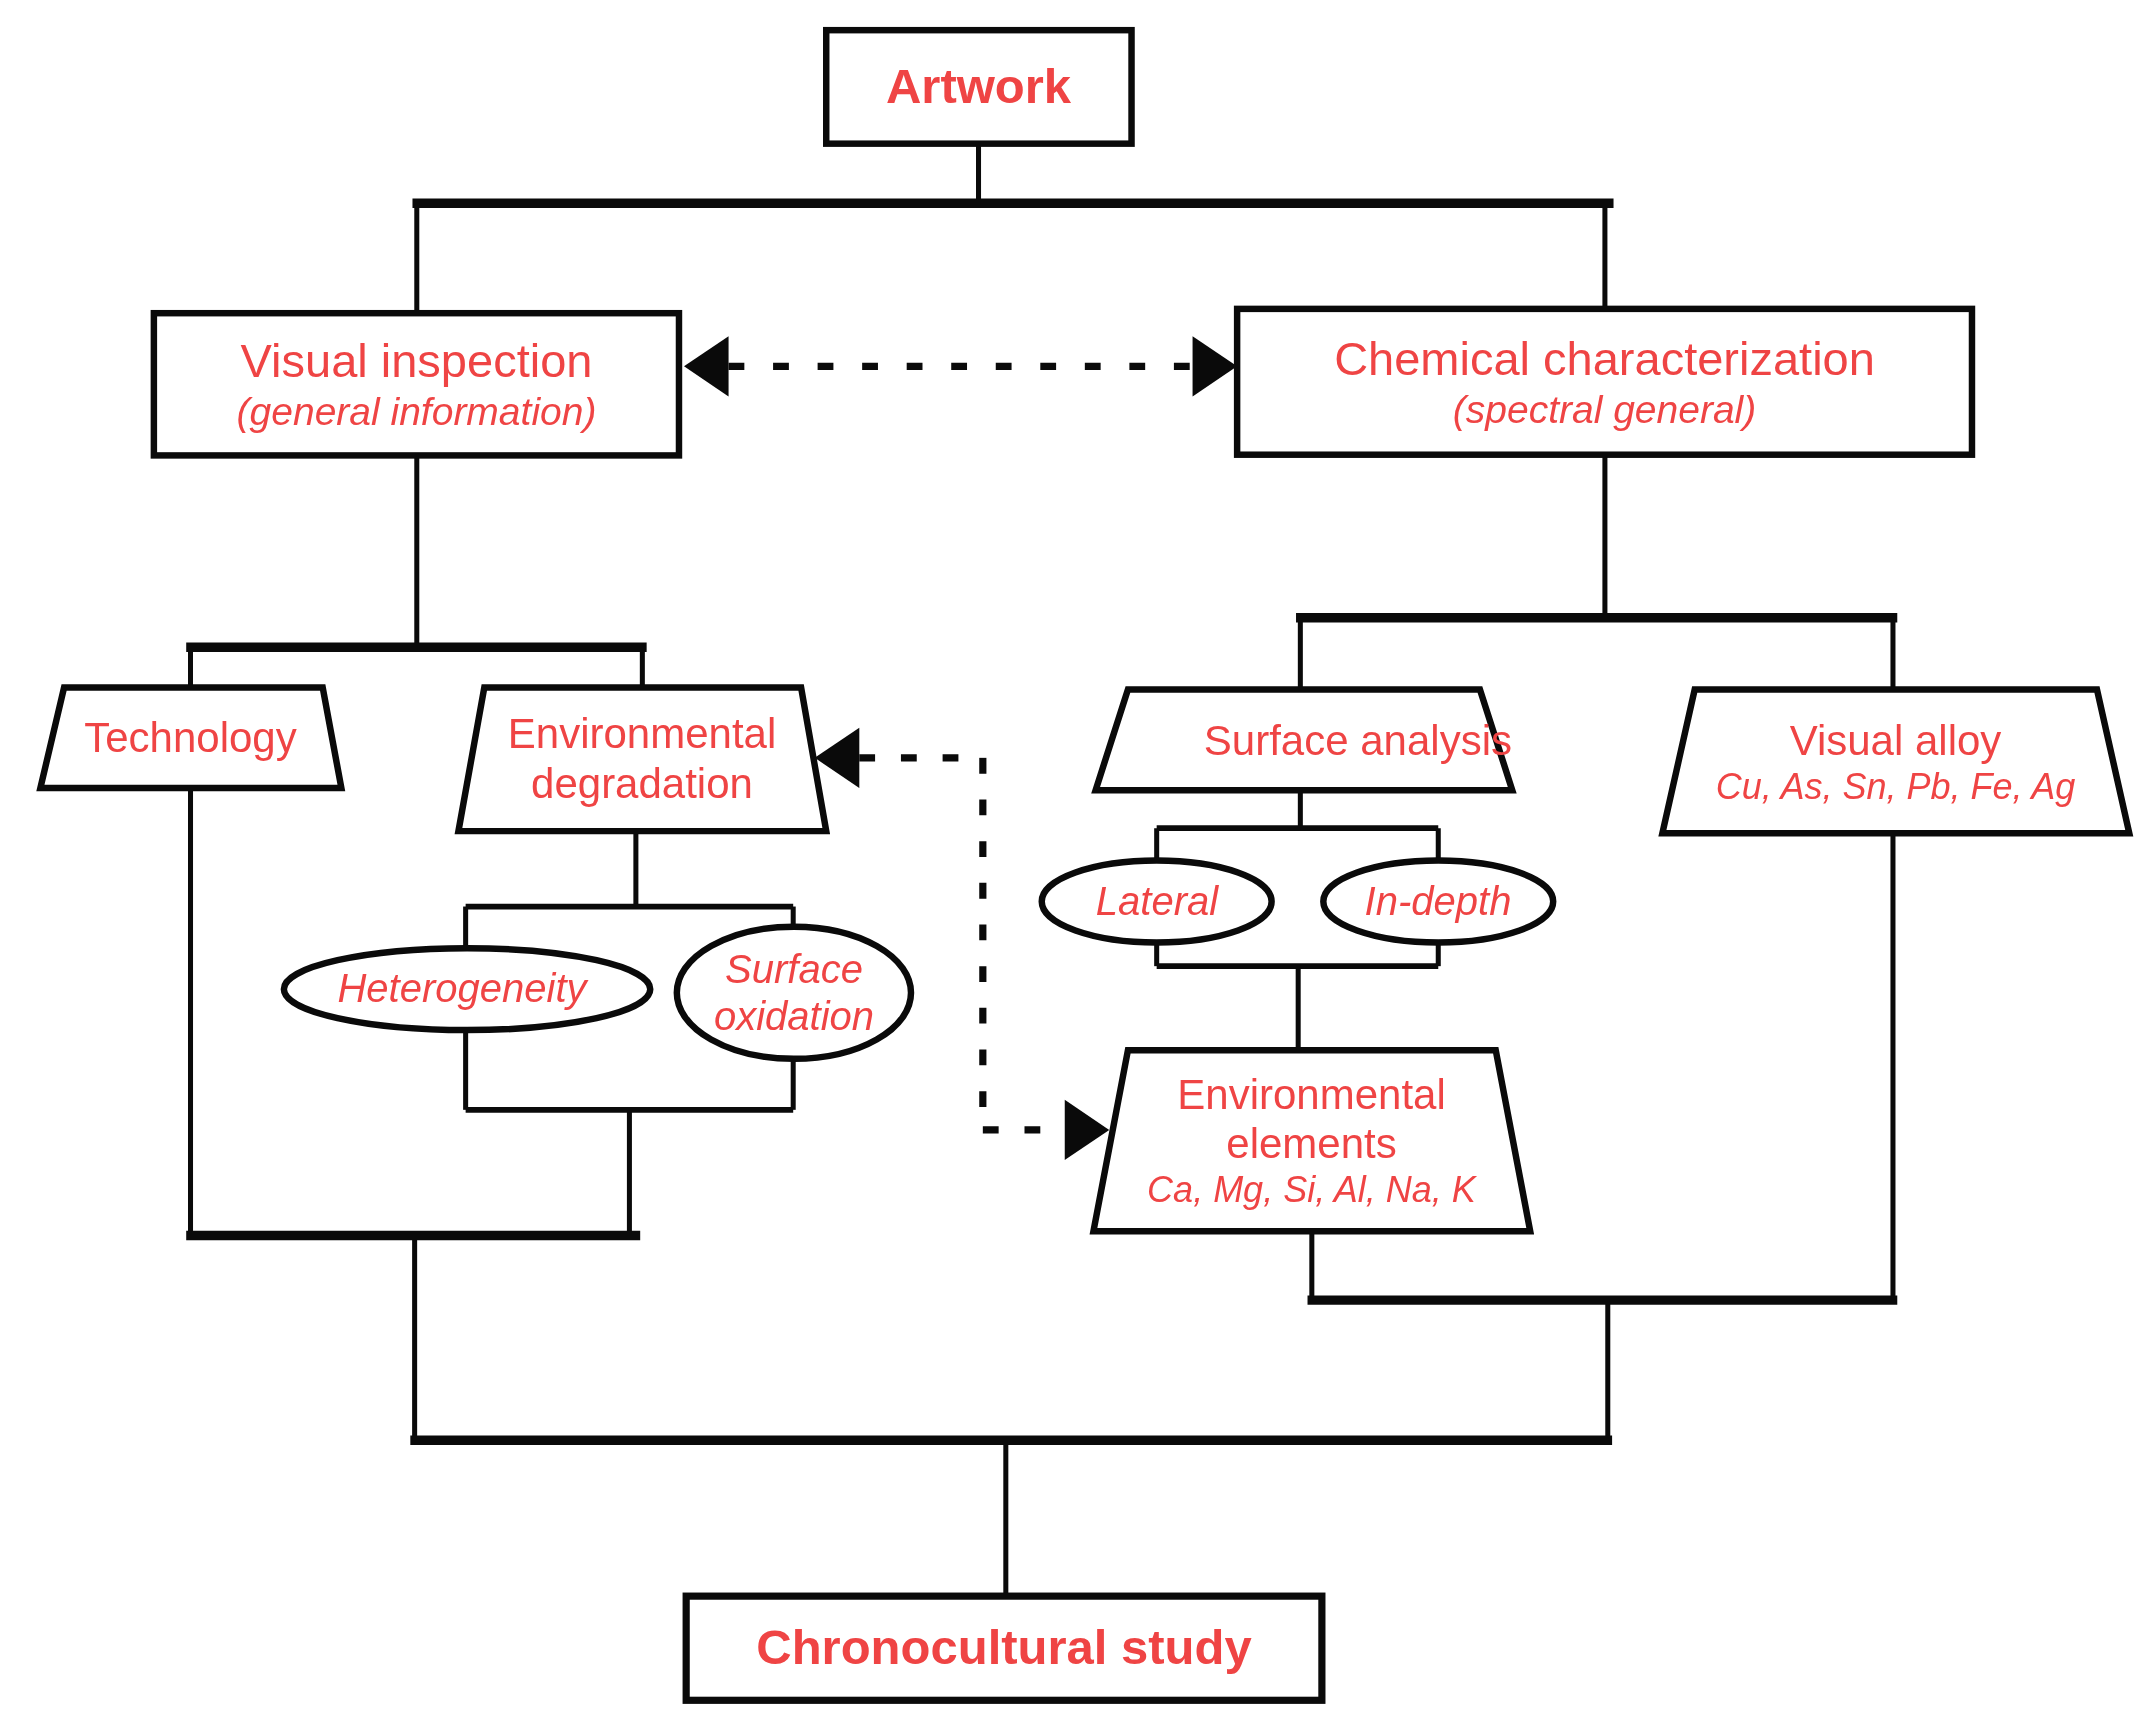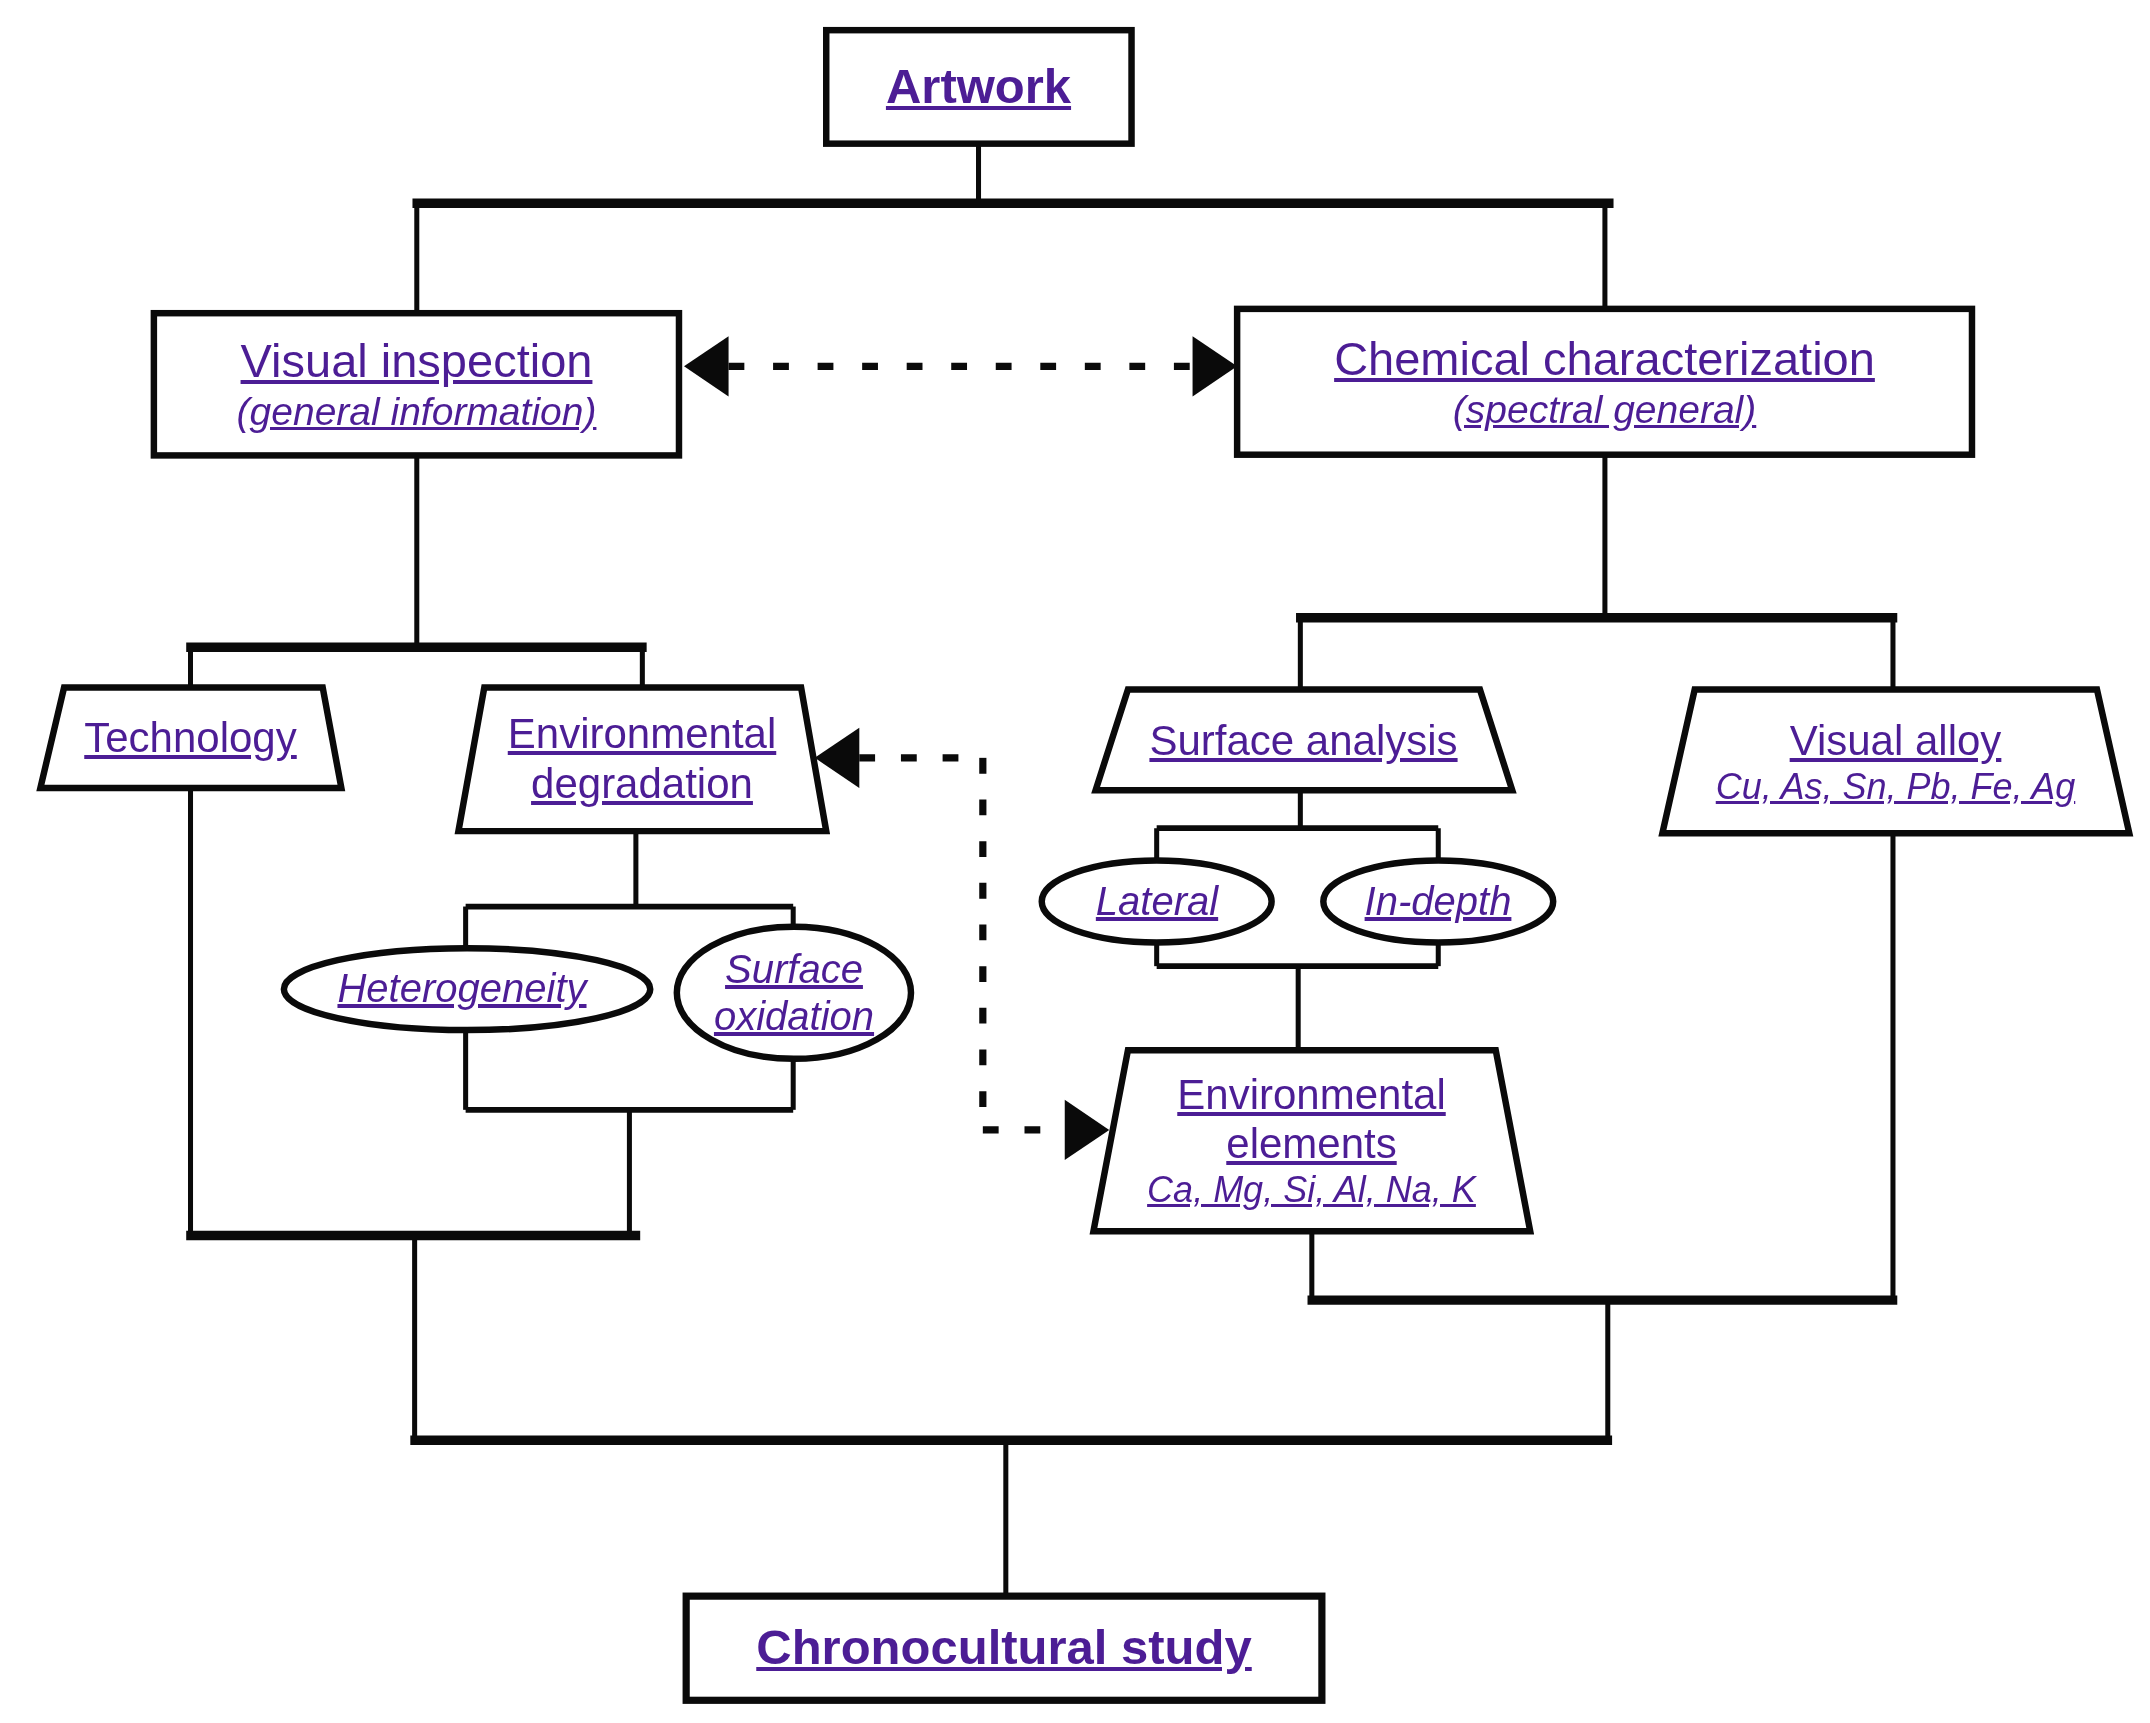--- a/index.html
+++ b/index.html
@@ -25,22 +25,21 @@
   }
   .label {
     position: absolute;
     display: flex;
     flex-direction: column;
     align-items: center;
     justify-content: center;
     text-align: center;
     line-height: 1.18;
     white-space: nowrap;
-    color: #4c1d95;
-    text-decoration: underline;
+    color: #ef4444;
   }
   .t-main   { font-size: 47px; }
   .t-sub    { font-size: 39px; font-style: italic; }
   .t-bold   { font-size: 49px; font-weight: bold; }
   .t-node   { font-size: 42px; }
   .t-ell    { font-size: 40px; font-style: italic; }
   .t-elems  { font-size: 36px; font-style: italic; }
 </style>
 </head>
 <body>
@@ -152,21 +151,21 @@
 
   <div class="label t-ell" style="left:279px; top:948px; width:366px; height:82px;">
     <div>Heterogeneity</div>
   </div>
 
   <div class="label t-ell" style="left:677px; top:927px; width:234px; height:132px;">
     <div>Surface</div>
     <div>oxidation</div>
   </div>
 
-  <div class="label t-node" style="left:1095px; top:690px; width:417px; height:101px;">
+  <div class="label t-node" style="left:1095px; top:690px; width:417px; height:101px;align-items:flex-end;">
     <div>Surface analysis</div>
   </div>
 
   <div class="label" style="left:1662px; top:690px; width:467px; height:144px;">
     <div class="t-node">Visual alloy</div>
     <div class="t-elems">Cu, As, Sn, Pb, Fe, Ag</div>
   </div>
 
   <div class="label t-ell" style="left:1042px; top:861px; width:230px; height:82px;">
     <div>Lateral</div>

